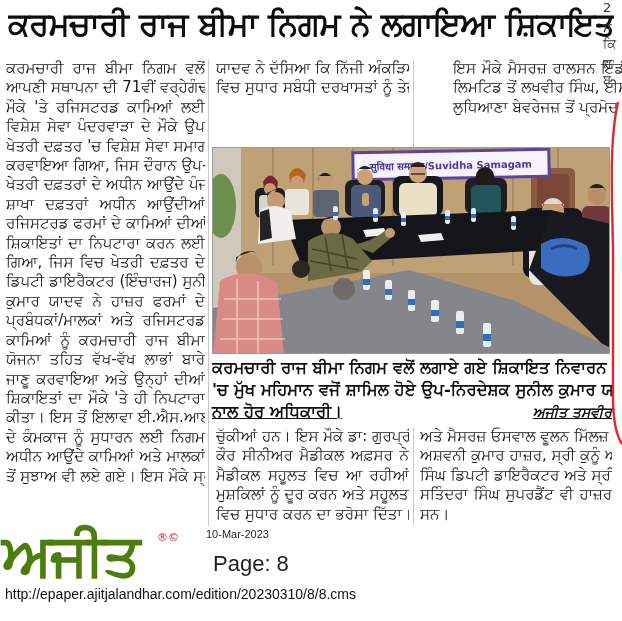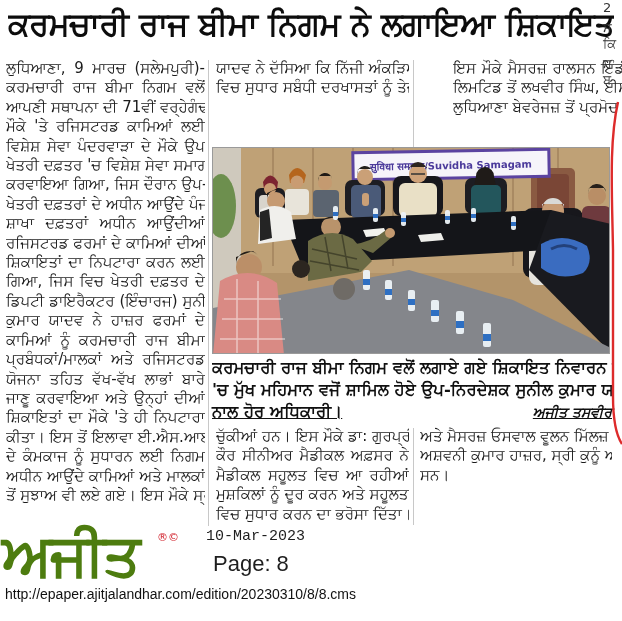--- a/index.html
+++ b/index.html
@@ -17,55 +17,54 @@
            line-height:22px;color:#101010;}
   .caption-last{display:flex;justify-content:space-between;align-items:flex-start;text-decoration:underline;}
   .credit{font-style:italic;font-weight:bold;font-size:14px;}
   .edge-sliver{position:absolute;left:602px;top:0;width:20px;height:100px;overflow:hidden;
                font-size:13px;color:#333;}
   .edge-sliver span{position:absolute;left:1px;}
   .red-curve{position:absolute;left:604px;top:100px;}
   .footer-logo{position:absolute;left:2px;top:524px;font-size:58px;font-weight:bold;
                color:#4d7c0f;line-height:62px;letter-spacing:-2px;}
   .logo-marks{position:absolute;left:157px;top:531px;font-size:11px;color:#d1202b;}
-  .footer-date{position:absolute;left:206px;top:528px;font-size:15px;color:#1e1e1e;
-               font-family:Liberation Mono, monospace;}
+  .footer-date{position:absolute;left:206px;top:528px;font-size:11px;color:#1e1e1e;
+               font-family:Liberation Sans, sans-serif;}
   .footer-page{position:absolute;left:213px;top:551px;font-size:22px;color:#1e1e1e;
                font-family:"Liberation Sans","DejaVu Sans",sans-serif;}
   .footer-url{position:absolute;left:5px;top:586px;font-size:14px;color:#111;
               font-family:"Liberation Sans","DejaVu Sans",sans-serif;text-decoration:none;}
 </style>
 </head>
 <body>
 
 <div class="page">
 
   <div class="headline">ਕਰਮਚਾਰੀ ਰਾਜ ਬੀਮਾ ਨਿਗਮ ਨੇ ਲਗਾਇਆ ਸ਼ਿਕਾਇਤ ਨਿਵਾਰਨ ਕੈਂਪ</div>
 
   <div class="colrule" style="left:208px;top:60px;height:466px;"></div>
   <div class="colrule" style="left:413px;top:60px;height:87px;"></div>
   <div class="colrule" style="left:413px;top:428px;height:97px;"></div>
 
   <div class="bodycol" style="left:6px;top:59px;width:199px;">
-      <div class="bodyline">ਲੁਧਿਆਣਾ, 9 ਮਾਰਚ (ਸਲੇਮਪੁਰੀ)-</div>
       <div class="bodyline">ਕਰਮਚਾਰੀ ਰਾਜ ਬੀਮਾ ਨਿਗਮ ਵਲੋਂ</div>
       <div class="bodyline">ਆਪਣੀ ਸਥਾਪਨਾ ਦੀ 71ਵੀਂ ਵਰ੍ਹੇਗੰਢ ਦੇ</div>
       <div class="bodyline">ਮੌਕੇ 'ਤੇ ਰਜਿਸਟਰਡ ਕਾਮਿਆਂ ਲਈ</div>
       <div class="bodyline">ਵਿਸ਼ੇਸ਼ ਸੇਵਾ ਪੰਦਰਵਾੜਾ ਦੇ ਮੌਕੇ ਉਪ</div>
       <div class="bodyline">ਖੇਤਰੀ ਦਫ਼ਤਰ 'ਚ ਵਿਸ਼ੇਸ਼ ਸੇਵਾ ਸਮਾਗਮ</div>
       <div class="bodyline">ਕਰਵਾਇਆ ਗਿਆ, ਜਿਸ ਦੌਰਾਨ ਉਪ-</div>
       <div class="bodyline">ਖੇਤਰੀ ਦਫ਼ਤਰਾਂ ਦੇ ਅਧੀਨ ਆਉਂਦੇ ਪੰਜ</div>
       <div class="bodyline">ਸ਼ਾਖਾ ਦਫ਼ਤਰਾਂ ਅਧੀਨ ਆਉਂਦੀਆਂ</div>
       <div class="bodyline">ਰਜਿਸਟਰਡ ਫਰਮਾਂ ਦੇ ਕਾਮਿਆਂ ਦੀਆਂ</div>
       <div class="bodyline">ਸ਼ਿਕਾਇਤਾਂ ਦਾ ਨਿਪਟਾਰਾ ਕਰਨ ਲਈ</div>
       <div class="bodyline">ਗਿਆ, ਜਿਸ ਵਿਚ ਖੇਤਰੀ ਦਫ਼ਤਰ ਦੇ</div>
       <div class="bodyline">ਡਿਪਟੀ ਡਾਇਰੈਕਟਰ (ਇੰਚਾਰਜ) ਸੁਨੀਲ</div>
       <div class="bodyline">ਕੁਮਾਰ ਯਾਦਵ ਨੇ ਹਾਜ਼ਰ ਫਰਮਾਂ ਦੇ</div>
+      <div class="bodyline">ਪ੍ਰਬੰਧਕਾਂ/ਮਾਲਕਾਂ ਅਤੇ ਰਜਿਸਟਰਡ</div>
       <div class="bodyline">ਕਾਮਿਆਂ ਨੂੰ ਕਰਮਚਾਰੀ ਰਾਜ ਬੀਮਾ</div>
-      <div class="bodyline">ਪ੍ਰਬੰਧਕਾਂ/ਮਾਲਕਾਂ ਅਤੇ ਰਜਿਸਟਰਡ</div>
       <div class="bodyline">ਯੋਜਨਾ ਤਹਿਤ ਵੱਖ-ਵੱਖ ਲਾਭਾਂ ਬਾਰੇ</div>
       <div class="bodyline">ਜਾਣੂ ਕਰਵਾਇਆ ਅਤੇ ਉਨ੍ਹਾਂ ਦੀਆਂ</div>
       <div class="bodyline">ਸ਼ਿਕਾਇਤਾਂ ਦਾ ਮੌਕੇ 'ਤੇ ਹੀ ਨਿਪਟਾਰਾ</div>
       <div class="bodyline">ਕੀਤਾ। ਇਸ ਤੋਂ ਇਲਾਵਾ ਈ.ਐਸ.ਆਈ.</div>
       <div class="bodyline">ਦੇ ਕੰਮਕਾਜ ਨੂੰ ਸੁਧਾਰਨ ਲਈ ਨਿਗਮ</div>
       <div class="bodyline">ਅਧੀਨ ਆਉਂਦੇ ਕਾਮਿਆਂ ਅਤੇ ਮਾਲਕਾਂ</div>
       <div class="bodyline lastline">ਤੋਂ ਸੁਝਾਅ ਵੀ ਲਏ ਗਏ। ਇਸ ਮੌਕੇ ਸ੍ਰੀ</div>
     </div>
   <div class="bodycol" style="left:216px;top:59px;width:193px;">
       <div class="bodyline">ਯਾਦਵ ਨੇ ਦੱਸਿਆ ਕਿ ਨਿੱਜੀ ਅੰਕੜਿਆਂ</div>
@@ -210,20 +209,22 @@
   <div class="bodycol" style="left:216px;top:427px;width:193px;">
       <div class="bodyline">ਚੁੱਕੀਆਂ ਹਨ। ਇਸ ਮੌਕੇ ਡਾ: ਗੁਰਪ੍ਰੀਤ</div>
       <div class="bodyline">ਕੌਰ ਸੀਨੀਅਰ ਮੈਡੀਕਲ ਅਫ਼ਸਰ ਨੇ</div>
       <div class="bodyline">ਮੈਡੀਕਲ ਸਹੂਲਤ ਵਿਚ ਆ ਰਹੀਆਂ</div>
       <div class="bodyline">ਮੁਸ਼ਕਿਲਾਂ ਨੂੰ ਦੂਰ ਕਰਨ ਅਤੇ ਸਹੂਲਤਾਂ</div>
       <div class="bodyline lastline">ਵਿਚ ਸੁਧਾਰ ਕਰਨ ਦਾ ਭਰੋਸਾ ਦਿੱਤਾ।</div>
     </div>
   <div class="bodycol" style="left:420px;top:427px;width:192px;">
       <div class="bodyline">ਅਤੇ ਮੈਸਰਜ਼ ਓਸਵਾਲ ਵੂਲਨ ਮਿੱਲਜ਼ ਤੋਂ</div>
       <div class="bodyline">ਅਸ਼ਵਨੀ ਕੁਮਾਰ ਹਾਜ਼ਰ, ਸ੍ਰੀ ਕੁਨੂੰ ਅਜੈ</div>
+      <div class="bodyline">ਸਿੰਘ ਡਿਪਟੀ ਡਾਇਰੈਕਟਰ ਅਤੇ ਸ੍ਰੀ</div>
+      <div class="bodyline">ਸਤਿੰਦਰਾ ਸਿੰਘ ਸੁਪਰਡੈਂਟ ਵੀ ਹਾਜ਼ਰ</div>
       <div class="bodyline lastline">ਸਨ।</div>
     </div>
 
   <div class="edge-sliver">
     <span style="top:0px">2</span>
     <span style="top:20px">ਸ</span>
     <span style="top:36px">ਕਿ</span>
     <span style="top:56px">ਸ</span>
     <span style="top:72px">ਬ</span>
   </div>

